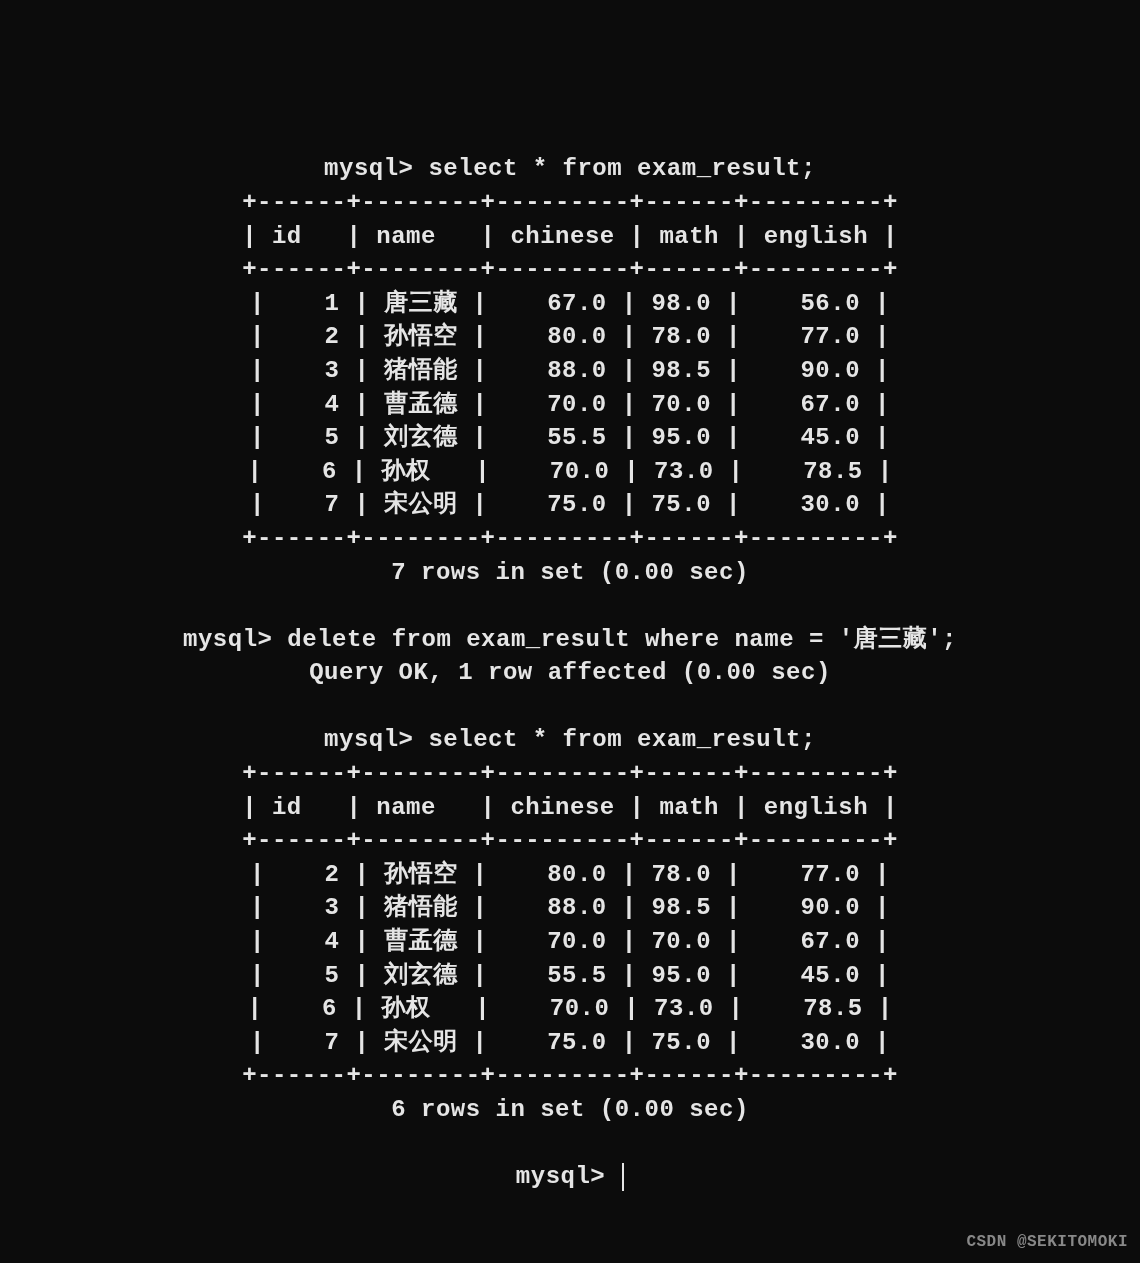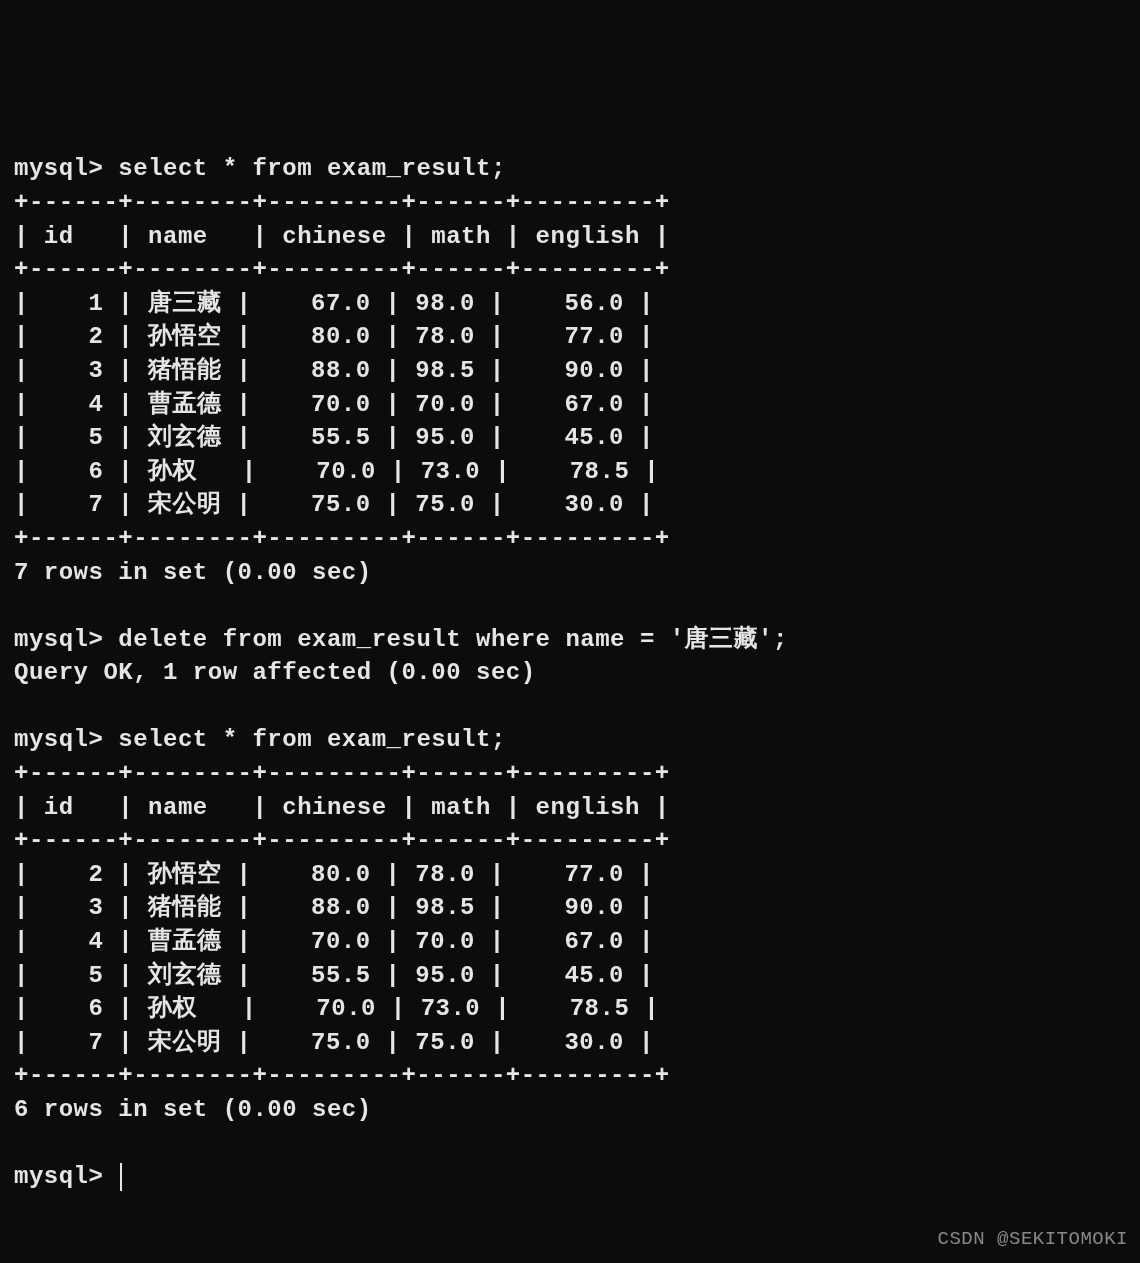--- a/index.html
+++ b/index.html
@@ -16,36 +16,37 @@
       padding: 18px 14px;
       white-space: pre;
       font-weight: bold;
       width: 1140px;
       height: 1263px;
       position: relative;
       overflow: hidden;
     }
     .terminal-content {
       letter-spacing: 0.5px;
+      text-align: center;
     }
     .cursor {
       display: inline-block;
       width: 2px;
       height: 28px;
       background-color: #e5e5e5;
       vertical-align: middle;
       margin-left: 2px;
     }
     .watermark {
       position: absolute;
       bottom: 10px;
       right: 12px;
-      font-size: 19px;
+      font-size: 16px;
       color: #888;
-      font-weight: normal;
+      font-weight: bold;
       letter-spacing: 0.5px;
     }
   </style>
 </head>
 <body>
 
 
 
 <div class="terminal-content"><span>mysql&gt; </span><span>select * from exam_result;</span>
 <span>+------+--------+---------+------+---------+</span>

